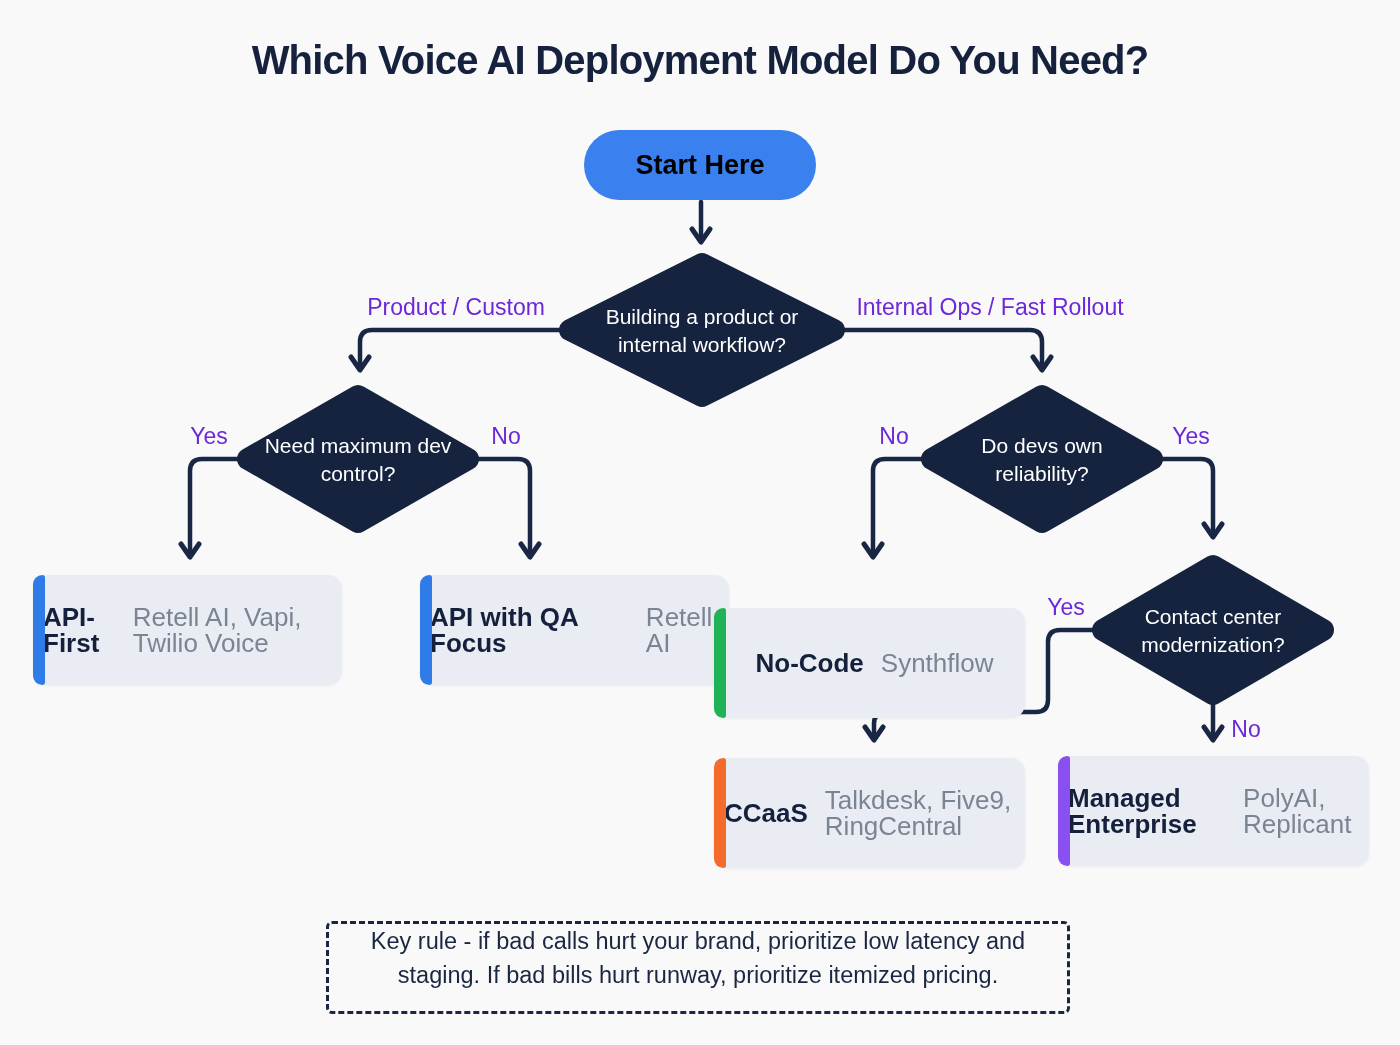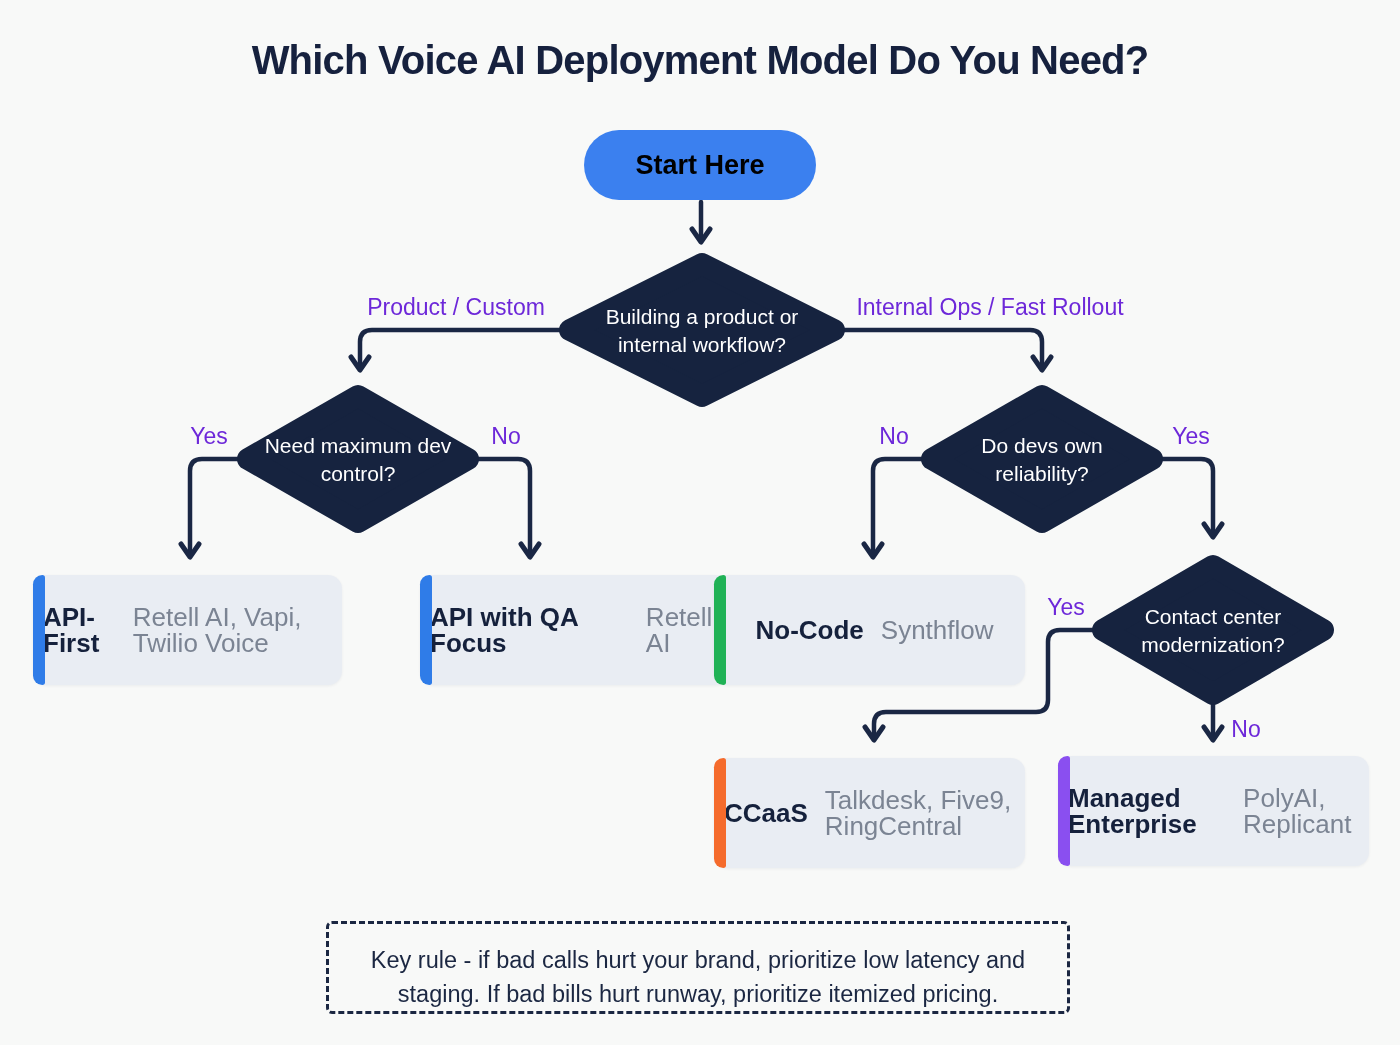--- a/index.html
+++ b/index.html
@@ -58,27 +58,27 @@
   .card .card-title{
     color:#15213c;font-size:26px;font-weight:700;line-height:1;
     padding-left:10px;
   }
   .card .card-vendors{
     color:#7b8493;font-size:26px;font-weight:400;line-height:1;
     padding-left:10px;
   }
   .card-api-first{left:33px;top:575px;}
   .card-api-qa{left:384px;top:575px;margin-left:36px;}
-  .card-no-code{left:714px;top:575px;width:311px;text-align:right;}
+  .card-no-code{left:714px;top:608px;width:311px;text-align:right;}
   .card-ccaas{left:714px;top:758px;width:311px;}
   .card-managed{left:1058px;top:756px;width:311px;}
   .key-rule{
     position:absolute;left:326px;top:921px;width:744px;height:93px;
     border:3px dashed #1b2742;border-radius:6px;
-    display:flex;align-items:flex-end;justify-content:center;
+    display:flex;align-items:flex-start;justify-content:center;
     box-sizing:border-box;padding:0 30px;
     color:#1b2742;font-size:23.5px;font-weight:400;line-height:1.45;
     text-align:center;
   }
 </style>
 </head>
 <body>
 
 <div class="canvas">
 

